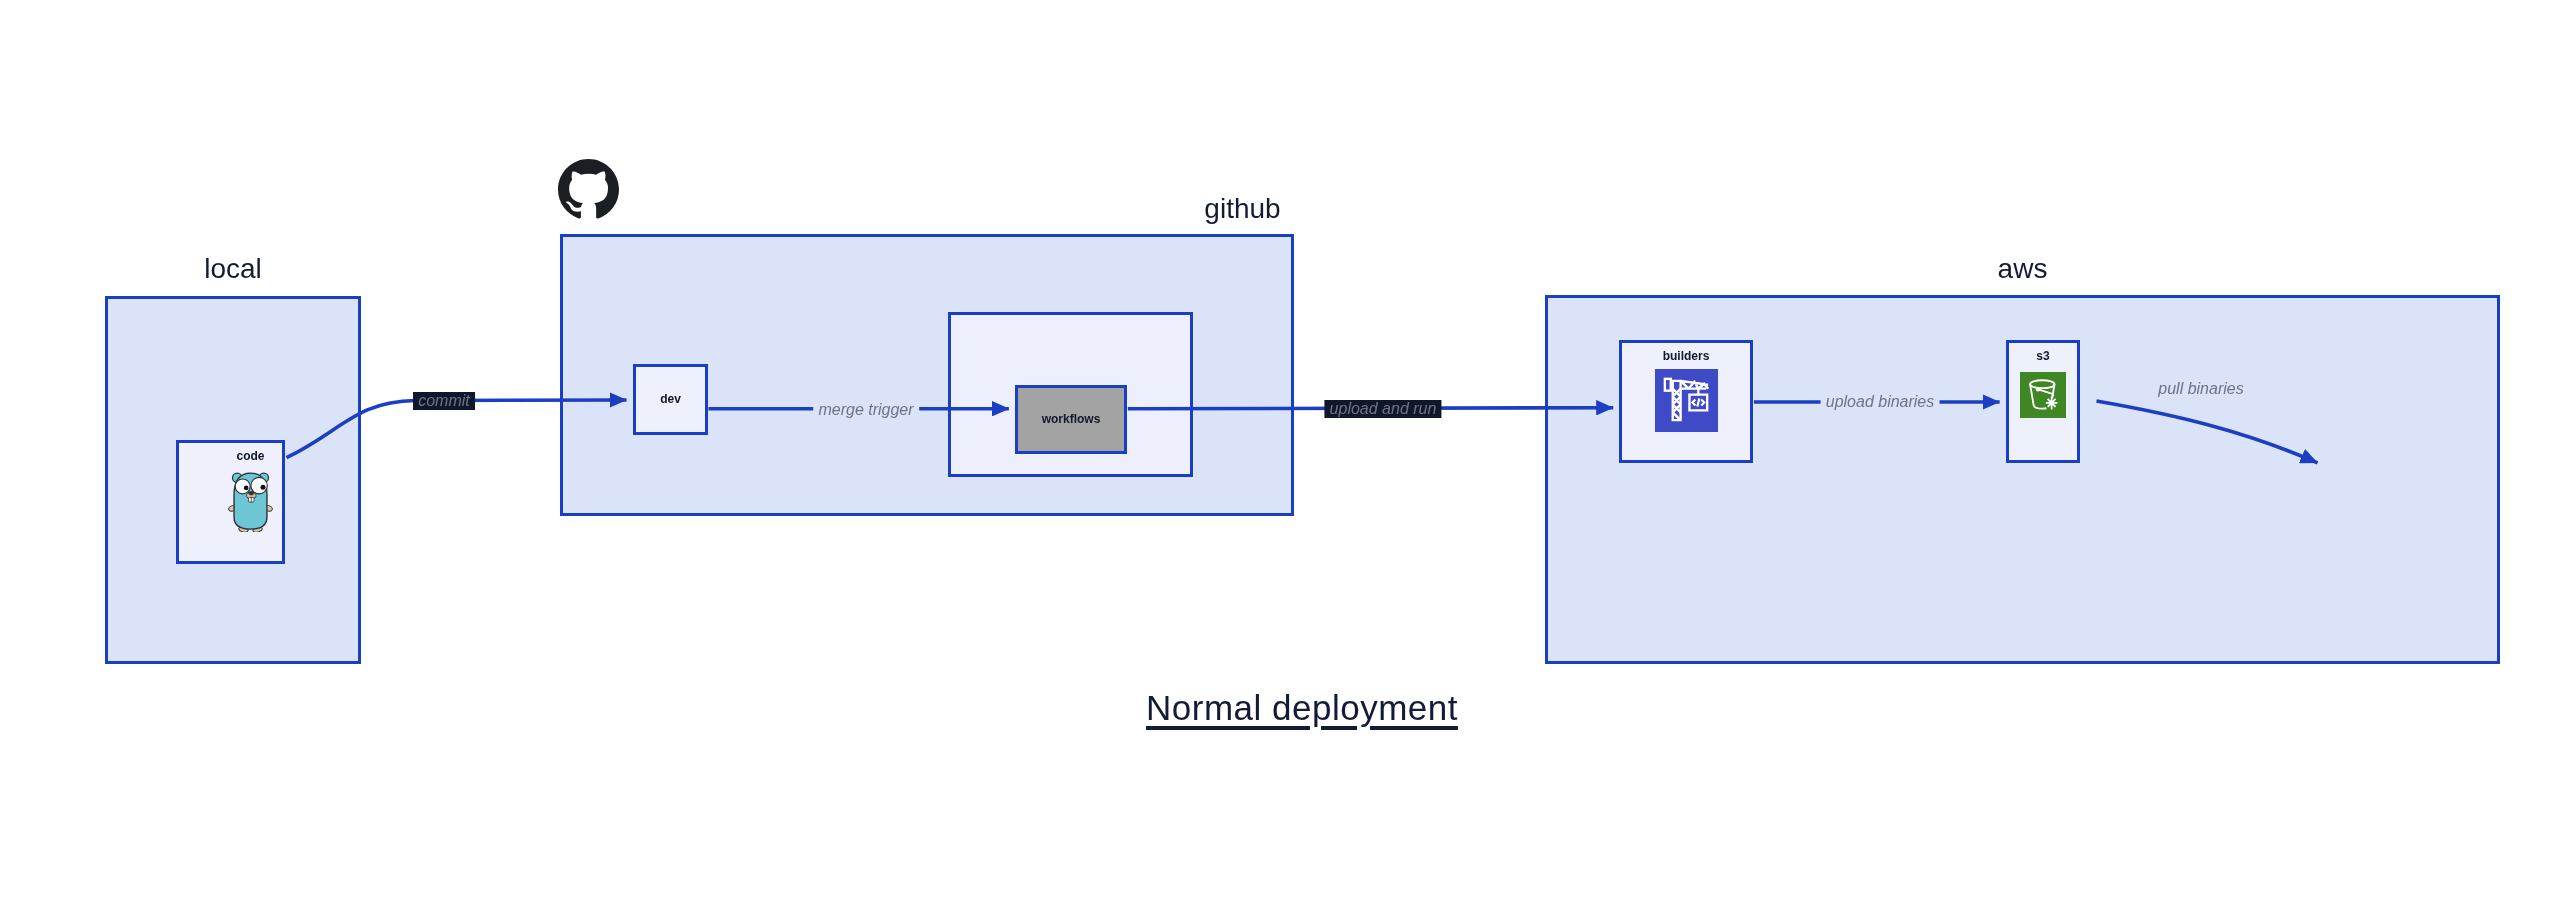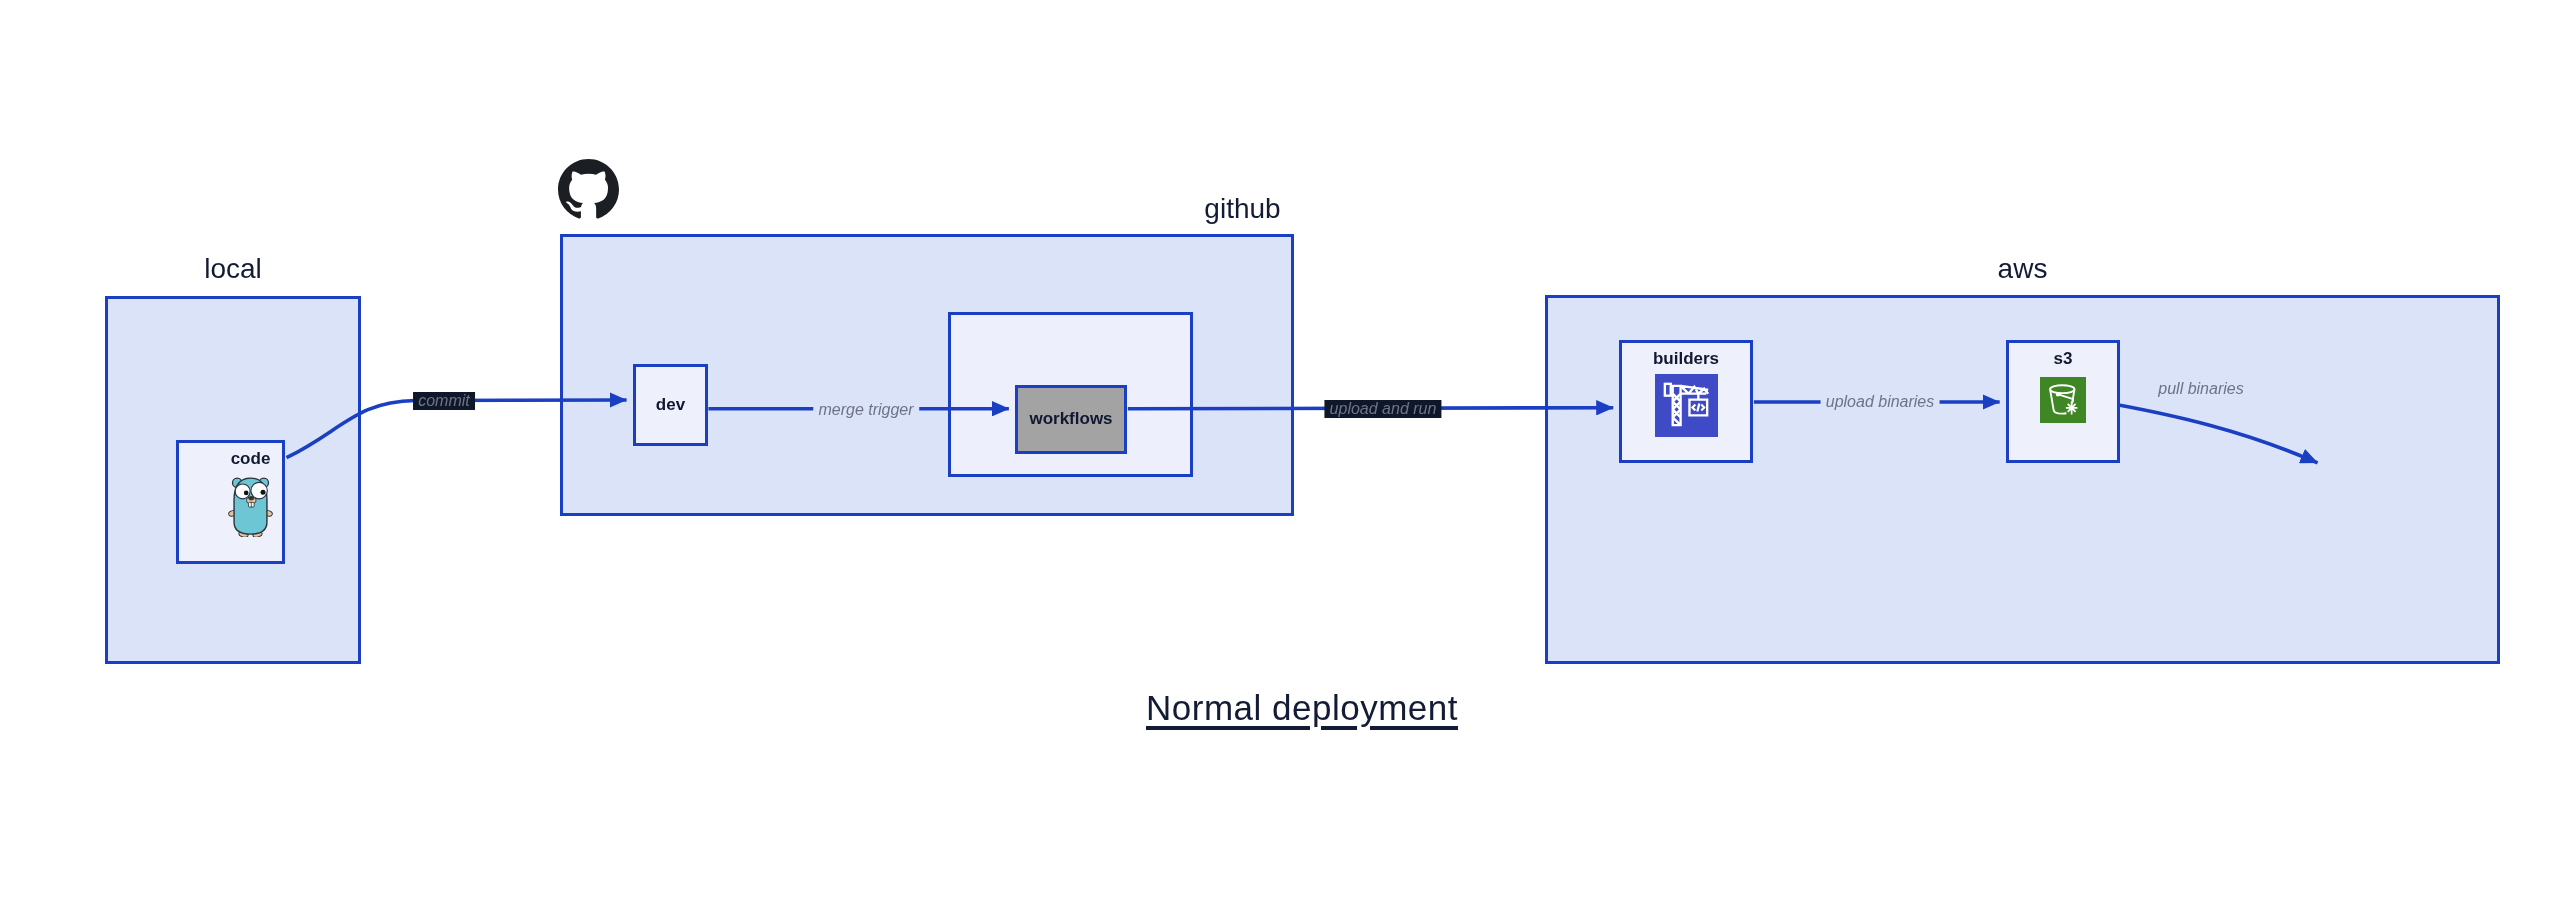--- a/index.html
+++ b/index.html
@@ -13,21 +13,21 @@
   .container-box.master{ background:#edf0fc; }
   .container-label{
     position:absolute; text-align:center; font-size:28px; font-weight:500; color:#131b35;
   }
   .node{
     position:absolute; background:#eef1fc; border:3.6px solid #1b3fc2; box-sizing:border-box;
     display:flex; flex-direction:column; align-items:center;
   }
   .node.center-label{ justify-content:center; }
   .node .node-label{
-    font-size:17px; font-weight:bold; color:#11182f; margin-top:7.2px; line-height:1.1;
+    font-size:12px; font-weight:bold; color:#11182f; margin-top:7.2px; line-height:1.1;
   }
   .node.center-label .node-label{ margin-top:0; }
   .node .icon-wrap{ flex:0 0 auto; margin-top:5.2px; }
   .icon-tile{ display:block; }
   .edge-label{
     position:absolute; transform:translate(-50%,-50%);
     font-size:16px; font-style:italic; color:#6e7486; padding:0 5.2px; white-space:nowrap;
   }
   .bg-white{ background:#0f172a; }
   .bg-lav{ background:#dbe3f8; }
@@ -108,21 +108,21 @@
         <circle cx="46" cy="23" r="3.2" fill="#101418"></circle>
 
         <ellipse cx="31" cy="33.5" rx="6" ry="4.4" fill="#e8c39a" stroke="#2a343d" stroke-width="1.2"></ellipse>
         <ellipse cx="31" cy="30.8" rx="3.4" ry="2.2" fill="#3a3129" stroke="#2a343d" stroke-width="1"></ellipse>
         <rect x="27.4" y="36" width="7.2" height="6" rx="1.4" fill="#fdfdf6" stroke="#2a343d" stroke-width="1.1"></rect>
         <line x1="31" y1="36" x2="31" y2="42" stroke="#2a343d" stroke-width="1"></line>
       </svg>
     </div>
   </div>
 
-  <div class="node center-label" style="left:633px;top:364px;width:75px;height:82px;">
+  <div class="node center-label" style="left:633px;top:364px;width:75px;height:71px;">
     <div class="node-label">dev</div>
   </div>
 
   <div class="node center-label" style="left:1015px;top:385px;width:112px;height:69px;background:#a3a3a3;">
     <div class="node-label">workflows</div>
   </div>
 
   <div class="node" style="left:1619px;top:340px;width:134px;height:123px;">
     <div class="node-label">builders</div>
     <div class="icon-wrap">
@@ -141,21 +141,21 @@
 
           <path d="M35 26 L53 26 L53 42 L35 42 Z"></path>
           <path d="M41 31 L38 34 L41 37" stroke-width="2.2"></path>
           <path d="M47 31 L50 34 L47 37" stroke-width="2.2"></path>
           <path d="M45 30 L43 38" stroke-width="2.2"></path>
         </g>
       </svg>
     </div>
   </div>
 
-  <div class="node" style="left:2006px;top:340px;width:114px;height:123px;">
+  <div class="node" style="left:2006px;top:340px;width:74px;height:123px;">
     <div class="node-label">s3</div>
     <div class="icon-wrap" style="margin-top:8.2px;">
       <svg class="icon-tile" width="46" height="46" viewBox="0 0 64 64">
         <rect x="0" y="0" width="64" height="64" fill="#3f8624"></rect>
         <g stroke="#ffffff" stroke-width="2.6" fill="none">
 
           <ellipse cx="31" cy="17" rx="17" ry="5.5"></ellipse>
           <path d="M14 17 L19 46 C19.5 49 25 51 31 51 C33 51 35 50.8 36.8 50.4"></path>
           <path d="M48 17 L44.6 37"></path>
 

